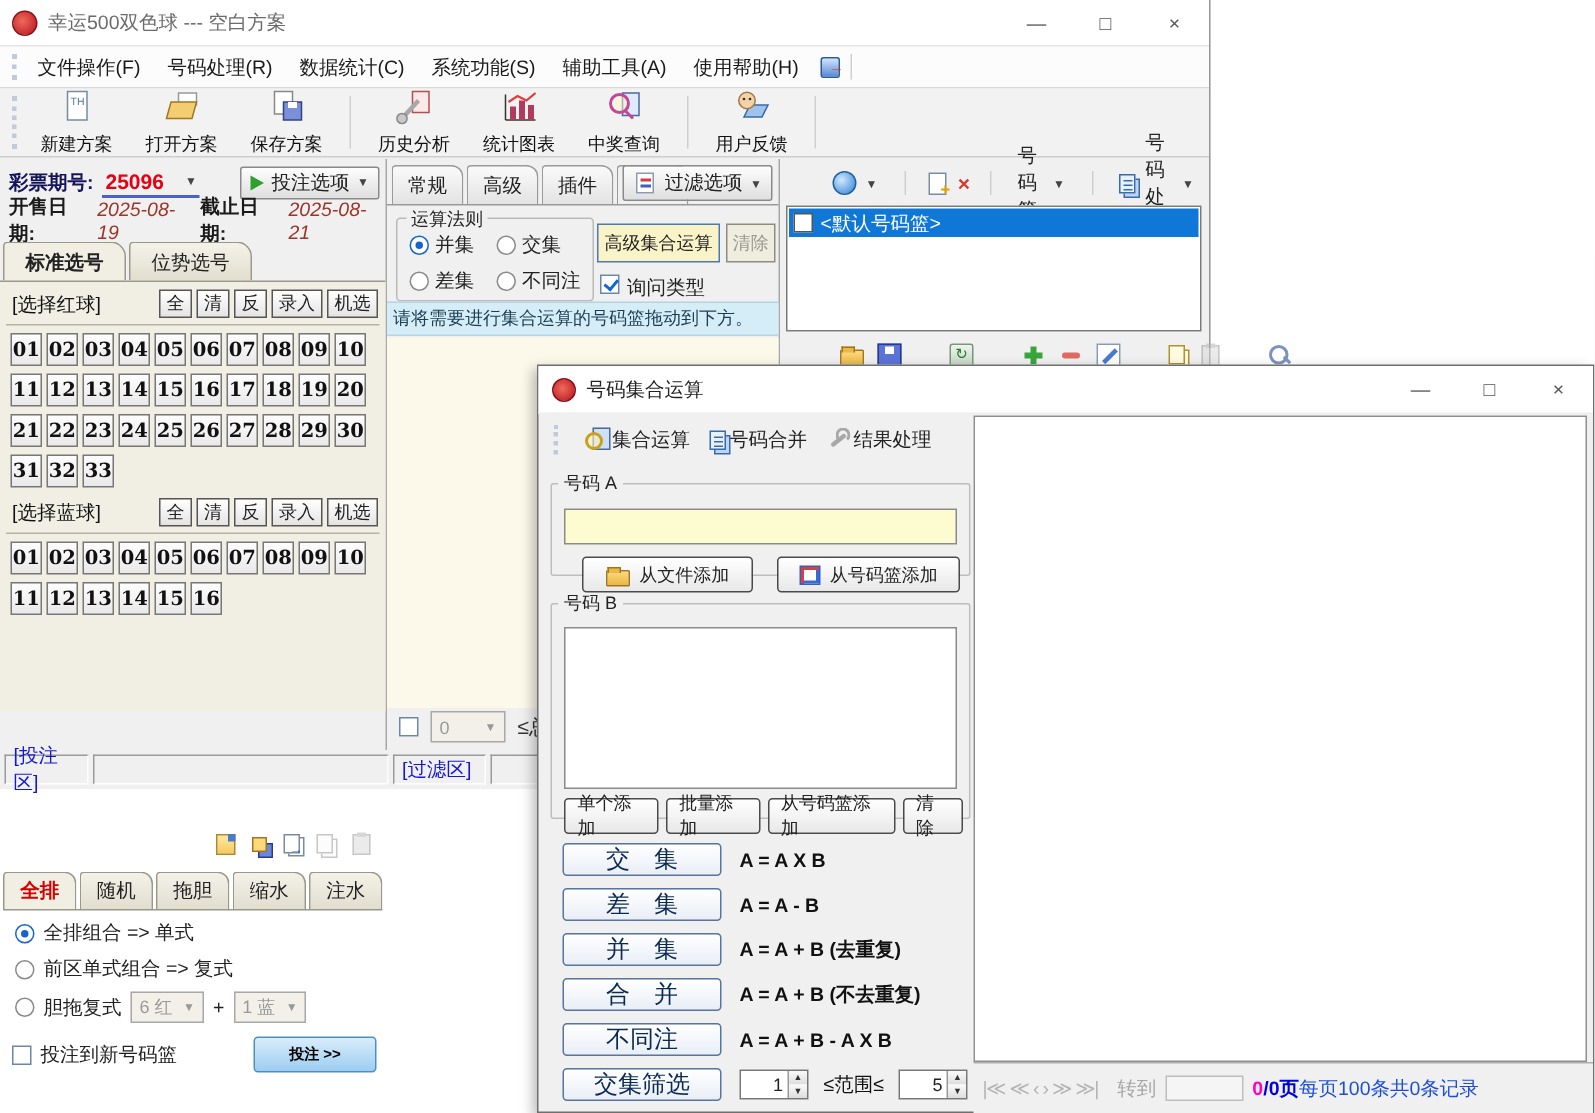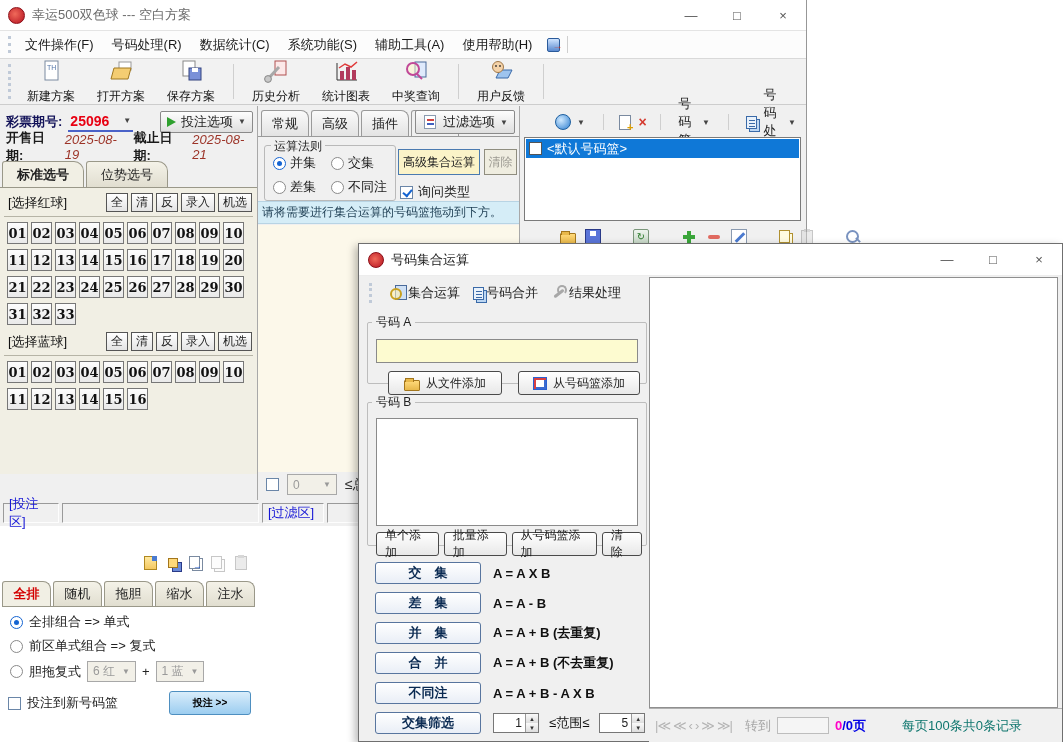--- a/index.html
+++ b/index.html
@@ -92,21 +92,21 @@
   .filter-btn { position:absolute; top:4px; right:4px; height:24px; }
   .mpane { position:absolute; left:0; right:0; top:30px; bottom:0; border-top:1px solid #9a9a9a; }
   .gbox { position:absolute; left:6px; top:8px; width:132px; height:56px; border:1px solid #b9b9b9; border-radius:3px; }
   .gbox-legend { position:absolute; top:-8px; left:6px; background:#f0f0f0; padding:0 3px; font-size:12px; }
   .rule-opts { position:absolute; left:8px; top:8px; display:grid; grid-template-columns:58px 66px; row-gap:6px; }
   .rule-opt { display:flex; align-items:center; gap:4px; font-size:13px; }
   .adv-btn { position:absolute; left:140px; top:12px; width:82px; height:26px; border:1px solid #4a7ab0;
              background:#fbf3c8; display:flex; align-items:center; justify-content:center; font-size:12px; }
   .clr-btn { position:absolute; left:226px; top:12px; width:33px; height:26px; border:1px solid #8f8d7f;
              background:#efede0; color:#9a9890; display:flex; align-items:center; justify-content:center; font-size:12px; }
-  .ask-row { position:absolute; left:142px; top:46px; display:flex; align-items:center; gap:5px; font-size:13px; }
+  .ask-row { position:absolute; left:142px; top:46px; display:flex; align-items:flex-start; gap:5px; font-size:13px; }
   .hint-bar { position:absolute; left:0; right:0; top:64px; height:23px; background:#d5edf7;
               border-top:1px solid #b8d4e4; border-bottom:1px solid #b8d4e4;
               display:flex; align-items:center; padding-left:4px; font-size:12px; color:#1d3d52; }
   .mid-cream { position:absolute; left:0; right:0; top:88px; bottom:28px; background:#fcf8ea; }
   .mid-bottom { position:absolute; left:8px; bottom:5px; display:flex; align-items:center; gap:8px; }
   .total-suffix { font-size:14px; color:#333; }
 
   
   .rp { position:absolute; left:520px; top:0; right:0; height:100%; background:#f0f0f0; }
   .rp-toolbar { position:absolute; top:3px; left:30px; right:4px; height:26px; display:flex; align-items:center; gap:6px; }
@@ -138,38 +138,38 @@
   .fs-a-btns { position:absolute; left:20px; top:40px; right:6px; display:flex; gap:16px; }
   .dlg-btn { height:24px; border:1px solid #4a4a4a; border-radius:3px; background:linear-gradient(#fff,#e8e8e8);
              display:flex; align-items:center; justify-content:center; gap:6px; font-size:12px; padding:0 8px; }
   .fs-b { position:absolute; left:8px; top:150px; width:280px; height:152px; }
   .text-b { position:absolute; left:8px; top:7px; right:8px; height:108px; background:#fff; border:1px solid #8a8a8a; resize:none; font-family:inherit; font-size:13px; }
   .fs-b-btns { position:absolute; left:8px; top:121px; right:4px; display:flex; gap:5px; }
 
   #ops { position:absolute; left:16px; top:318px; width:272px; }
   .op-row { height:22px; margin-bottom:8px; display:flex; align-items:center; gap:12px; }
   .op-btn { width:106px; height:22px; flex:none; border:1px solid #58759e; border-radius:3px;
-            background:linear-gradient(#ffffff,#e9eef6); color:#0a2a52; font-weight:bold; font-size:13px;
+            background:linear-gradient(#ffffff,#e9eef6); color:#0a2a52; font-weight:normal; font-size:16px;
             display:flex; align-items:center; justify-content:center; }
   .op-formula { font-weight:bold; font-size:13px; color:#111; white-space:nowrap; }
   .spinbox { width:46px; height:20px; border:1px solid #777; background:#fff; display:flex; align-items:stretch; }
   .spin-val { flex:1; display:flex; align-items:center; justify-content:flex-end; padding-right:3px; font-size:12px; }
   .spin-arrows { width:13px; border-left:1px solid #999; display:flex; flex-direction:column; }
   .spin-up,.spin-down { flex:1; display:flex; align-items:center; justify-content:center; font-size:6px; color:#333; background:linear-gradient(#fafafa,#ddd); }
   .range-label { font-size:13px; color:#111; white-space:nowrap; margin:0 -2px; }
 
   .dlg-list { position:absolute; left:290px; top:33px; width:409px; height:431px; background:#fff; border:1px solid #8f8f8f; }
   .dlg-pager { position:absolute; left:290px; right:0; top:464px; height:34px; background:#f0f0f0; border-top:1px solid #b0b0b0;
                display:flex; align-items:center; padding-left:6px; }
   .pg-arrow { color:#b4b4b4; font-size:13px; margin-right:3px; letter-spacing:-1px; }
   .pg-goto { color:#a6a6a6; font-size:13px; margin:0 6px 0 10px; }
   .pg-input { width:52px; height:17px; border:1px solid #bdbdbd; background:#f5f5f5; margin-right:6px; }
   .pg-cur { color:#ff00c8; font-weight:bold; font-size:13px; }
   .pg-total { color:#0000e6; font-weight:bold; font-size:13px; }
-  .pg-records { color:#0f766e; font-size:13px; margin-left:36px; }
+  .pg-records { color:#1d4ed8; font-size:13px; }
 
   
   .ic { display:inline-block; width:16px; height:16px; position:relative; flex:none; }
   .ic-globe { border-radius:50%; background:radial-gradient(circle at 5px 5px,#cfe9ff,#2f7fd0); border:1px solid #1d5fa0; }
   .ic-doc { width:12px; height:15px; margin:0 2px; background:#fff; border:1px solid #7a8aa0; }
   .ic-doc.plus::after { content:"+"; position:absolute; right:-4px; bottom:-4px; color:#e0a000; font-weight:bold; font-size:11px; }
   .ic-xred { color:#d43a2f; font-weight:bold; font-size:14px; width:auto; height:auto; line-height:16px; }
   .ic-folder { height:11px; margin-top:4px; background:linear-gradient(#ffd97a,#e8b84a); border:1px solid #a3761c; border-radius:1px; }
   .ic-folder::before { content:""; position:absolute; left:0; top:-3px; width:7px; height:3px; background:#e8b84a; border:1px solid #a3761c; border-bottom:none; }
   .ic-disk { background:#5a74d8; border:1px solid #2a3a88; }

